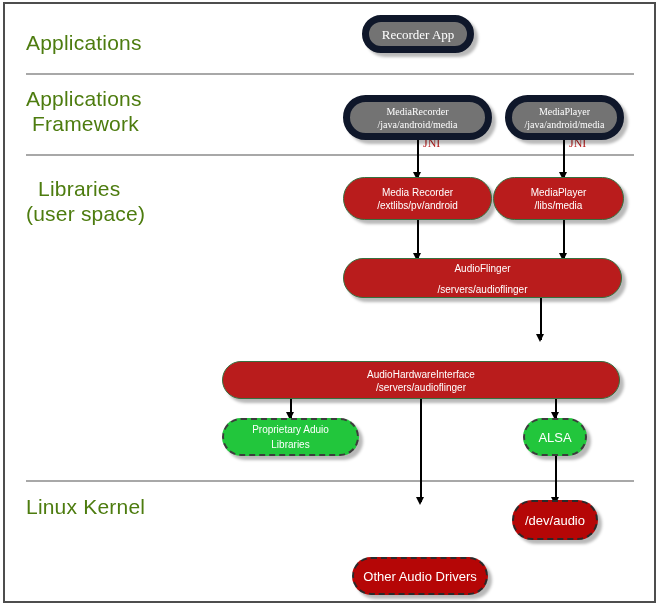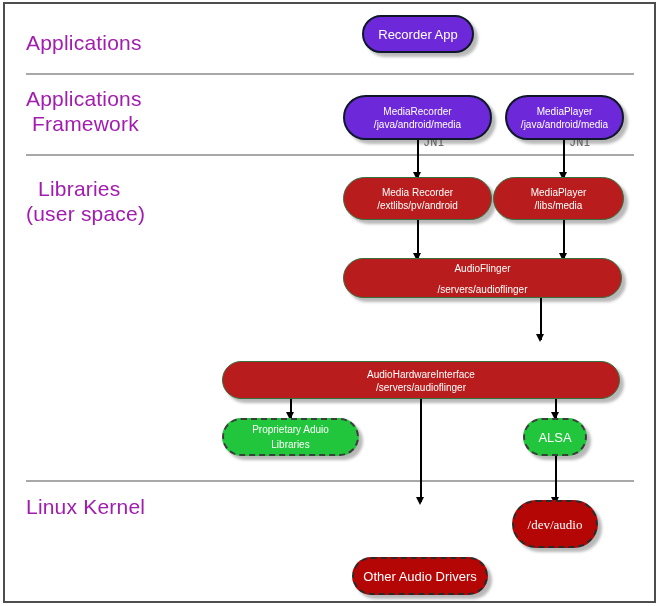--- a/index.html
+++ b/index.html
@@ -30,21 +30,21 @@
   }
   .layer-divider {
     position: absolute;
     height: 0;
     border-top: 2px solid #a8a8a8;
     left: 26px;
     width: 608px;
   }
   .layer-label {
     position: absolute;
-    color: #a21caf;
+    color: #4d7c0f;
     font-size: 21px;
     line-height: 25px;
     font-family: "Liberation Sans", sans-serif;
     white-space: pre;
     letter-spacing: 0.2px;
   }
   
   .node {
     position: absolute;
     box-sizing: border-box;
@@ -63,22 +63,23 @@
     line-height: 15px;
     white-space: nowrap;
   }
   .node .subtitle {
     font-size: 10px;
     line-height: 12px;
     white-space: nowrap;
   }
   .node.one-line .title { font-size: 13px; }
   .node-blue {
-    background: #6d28d9;
-    border: 2px solid #0f172a;
+    background: #737373;
+    border: 7px solid #0f172a;
+    font-family: Liberation Serif, serif;
   }
   .node-green {
     background: #b91c1c;
     border: 1px solid #37703f;
   }
   .node-green-dashed {
     background: #22c63c;
     border: 2px dashed #3c3c3c;
     text-align: right;
   }
@@ -95,24 +96,24 @@
   .arrowhead {
     position: absolute;
     width: 0;
     height: 0;
     border-left: 4.5px solid transparent;
     border-right: 4.5px solid transparent;
     border-top: 8px solid #000000;
   }
   .edge-label {
     position: absolute;
-    color: #737373;
+    color: #b91c1c;
     font-size: 12px;
     line-height: 14px;
-    font-family: Liberation Mono, monospace;
+    font-family: Liberation Serif, serif;
     white-space: nowrap;
   }
 </style>
 </head>
 <body>
 
 <div id="diagram-root">
 
   <div id="frame-border"></div>
 
@@ -197,21 +198,21 @@
   <div class="node node-green-dashed" style="left:222px; top:418px; width:137px; height:38px;">
     <span class="title">Proprietary Aduio</span>
     <span class="title">Libraries</span>
   </div>
 
   <div class="node node-green-dashed one-line" style="left:523px; top:418px; width:64px; height:38px;">
     <span class="title">ALSA</span>
   </div>
 
 
-  <div class="node node-red-dashed one-line" style="left:512px; top:500px; width:86px; height:48px;font-family:Liberation Serif, serif;">
+  <div class="node node-red-dashed one-line" style="left:512px; top:500px; width:86px; height:40px;">
     <span class="title">/dev/audio</span>
   </div>
 
   <div class="node node-red-dashed one-line" style="left:352px; top:557px; width:136px; height:38px;">
     <span class="title">Other Audio Drivers</span>
   </div>
 
 
 </div>
 

